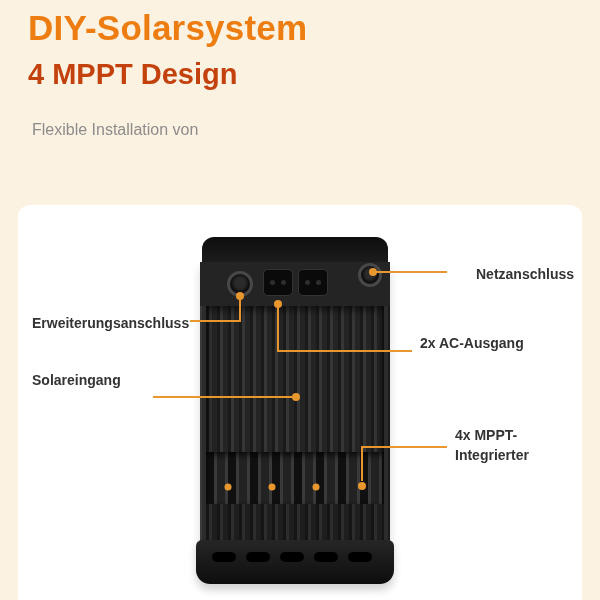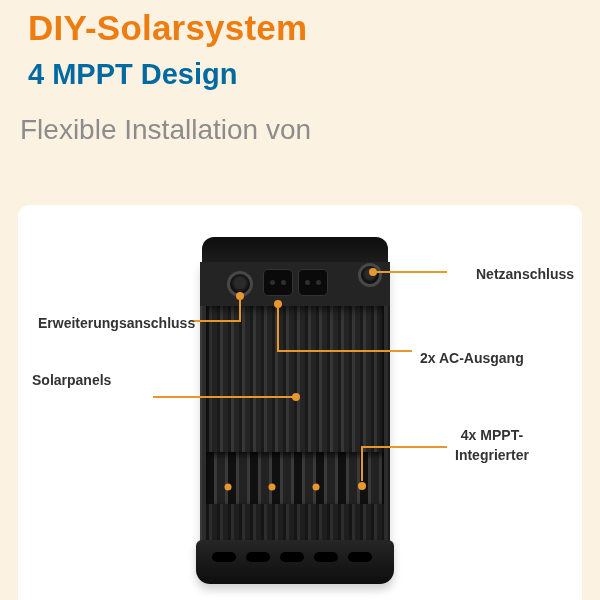--- a/index.html
+++ b/index.html
@@ -10,22 +10,22 @@
     --text-dark:#333333;
     --text-gray:#8c8c8c;
   }
   *{margin:0;padding:0;box-sizing:border-box;}
   html,body{width:600px;height:600px;overflow:hidden;}
   body{font-family:"Liberation Sans",sans-serif;background:var(--background-cream);}
   .stage{position:relative;width:600px;height:596px;background:var(--background-cream);}
 
   
   .title{position:absolute;left:28px;top:8px;font-size:35px;font-weight:700;color:var(--accent-orange);letter-spacing:.2px;}
-  .subtitle{position:absolute;left:28px;top:58px;font-size:29px;font-weight:700;color:#0369a1;}
-  .description{position:absolute;left:20px;top:113px;font-size:28px;font-weight:400;color:var(--text-gray);line-height:33px;}
+  .subtitle{position:absolute;left:28px;top:58px;font-size:29px;font-weight:700;color:#c2410c;}
+  .description{position:absolute;left:32px;top:113px;font-size:16px;font-weight:400;color:var(--text-gray);line-height:33px;}
 
   
   .card{position:absolute;left:18px;top:205px;width:564px;height:395px;background:var(--panel-white);border-radius:12px 12px 0 0;}
 
   
   .device-lid{position:absolute;left:202px;top:237px;width:186px;height:30px;background:linear-gradient(#0e0e0e,#1f1f1f);border-radius:12px 12px 2px 2px;}
   .device-body{position:absolute;left:200px;top:262px;width:190px;height:286px;background:#2c2c2c;border-left:2px solid #3a3a3a;border-right:2px solid #1c1c1c;border-radius:0 0 6px 6px;box-shadow:0 6px 10px rgba(0,0,0,.15);}
   .connector-strip{position:absolute;left:200px;top:262px;width:190px;height:44px;background:#242424;}
   .round-connector{position:absolute;border-radius:50%;background:radial-gradient(circle at 50% 45%,#2a2a2a 0 35%,#101010 60%);border:3px solid #484848;}
   .rc-left{left:227px;top:271px;width:26px;height:26px;}
@@ -41,24 +41,24 @@
     background-image:repeating-linear-gradient(90deg,#101010 0 8px,#3a3a3a 8px 11px,#222 11px 19px,#3a3a3a 19px 22px);
     box-shadow:inset 0 3px 6px rgba(0,0,0,.7);}
   .lower-vents{position:absolute;left:206px;top:504px;width:178px;height:36px;
     background:repeating-linear-gradient(90deg,#151515 0 3px,#2d2d2d 3px 6px,#1e1e1e 6px 11px);}
   .device-base{position:absolute;left:196px;top:540px;width:198px;height:44px;background:linear-gradient(#262626,#0d0d0d);border-radius:6px 6px 14px 14px;box-shadow:0 6px 8px rgba(0,0,0,.18);}
   .base-slot{position:absolute;top:12px;width:24px;height:10px;background:#000;border-radius:5px;}
 
   
   .callout-label{position:absolute;font-size:14px;font-weight:700;color:var(--text-dark);line-height:20px;white-space:nowrap;}
   .lbl-netz{left:455px;top:264px;padding-left:21px;}
-  .lbl-erw{left:32px;top:313px;margin-left:6px;}
-  .lbl-ac{left:420px;top:348px;}
+  .lbl-erw{left:32px;top:313px;}
+  .lbl-ac{left:420px;top:333px;}
   .lbl-wr{left:32px;top:370px;}
-  .lbl-mppt{left:455px;top:425px;text-align:center;}
+  .lbl-mppt{left:455px;top:425px;}
 
   .callouts{position:absolute;left:0;top:0;width:600px;height:600px;pointer-events:none;}
   .callout-line{stroke:var(--callout-orange);stroke-width:2;fill:none;}
   .callout-dot{fill:var(--callout-orange);}
 </style>
 </head>
 <body>
 
 <div class="stage">
 
@@ -106,20 +106,20 @@
     <circle class="callout-dot" cx="362" cy="486" r="4"></circle>
     <circle class="callout-dot" cx="228" cy="487" r="3.5"></circle>
     <circle class="callout-dot" cx="272" cy="487" r="3.5"></circle>
     <circle class="callout-dot" cx="316" cy="487" r="3.5"></circle>
   </svg>
 
   <div class="callout-label lbl-netz">Netzanschluss</div>
   <div class="callout-label lbl-erw">Erweiterungsanschluss</div>
   <div class="callout-label lbl-ac">2x AC-Ausgang</div>
   <div class="callout-label lbl-wr">
-    <span>Solarpanels</span><br>
+    <span>Solareingang</span><br>
   </div>
   <div class="callout-label lbl-mppt">
     <span>4x MPPT-</span><br>
     <span>Integrierter</span>
   </div>
 
 </div>
 
 </body></html>

